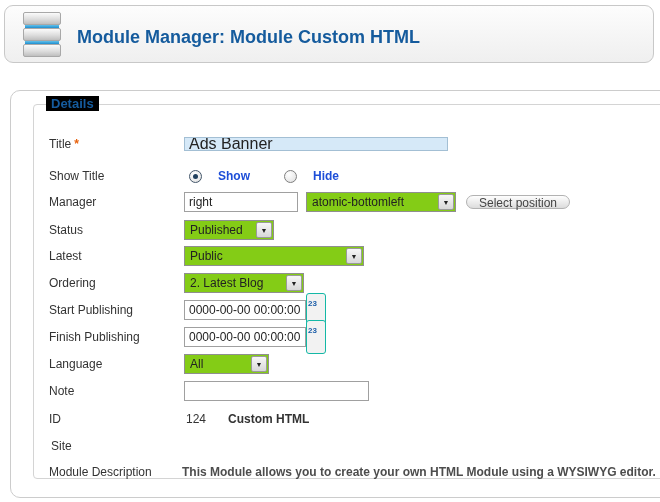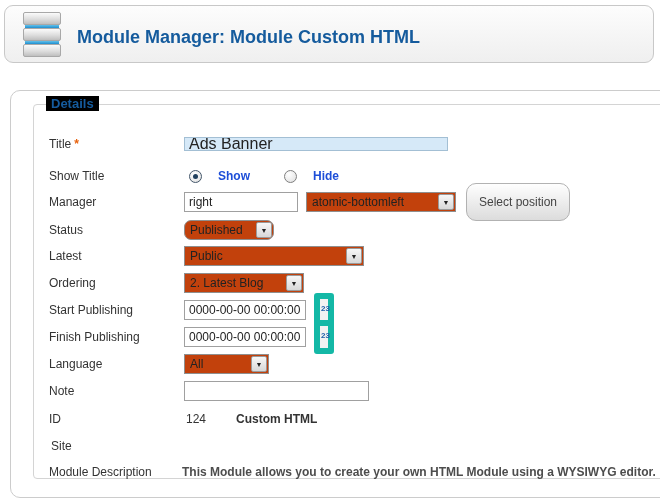--- a/index.html
+++ b/index.html
@@ -34,48 +34,48 @@
     display:flex; align-items:center; font-size:12px; }
   .lbl { width:135px; flex:0 0 135px; color:#333; }
   .req { color:#e8600a; font-weight:bold; margin-left:3px; }
 
   
   .txt { height:20px; border:1px solid #a0a0a0; background:#fff; font-size:12px;
     padding:0 4px; font-family:"Liberation Sans", sans-serif; color:#222; }
   .txt-hl { background:#d6e9f8; border:1px solid #a3bfd4; height:14px; font-size:16px; }
 
   .sel { display:flex; align-items:center; height:20px; border:1px solid #8f8f8f;
-    background:#c2410c; cursor:default; }
+    background:#84cc16; cursor:default; }
   .sel .sel-text { flex:1; padding:0 5px; font-size:12px; color:#222; white-space:nowrap; overflow:hidden; }
   .sel .sel-arrow { width:16px; height:16px; margin:1px; flex:0 0 16px;
     border:1px solid #9a9a9a; border-radius:2px;
     background:linear-gradient(180deg,#f7f7f7,#d8d8d8);
     display:flex; align-items:center; justify-content:center;
     font-size:7px; color:#222; }
 
   .radio-opt { display:flex; align-items:center; cursor:default; }
   .radio { width:13px; height:13px; border-radius:50%; border:1px solid #7f7f7f;
     background:radial-gradient(circle at 35% 30%, #ffffff 0%, #e8e8e8 70%, #cfcfcf 100%);
     position:relative; }
   .radio.checked { border-color:#44576b; }
   .radio.checked::after { content:""; position:absolute; left:3px; top:3px; width:5px; height:5px;
     border-radius:50%; background:#203f5d; }
   .radio-label { margin-left:16px; font-weight:bold; color:#1d4ed8; }
 
-  .btn { height:38px; padding:0 12px; border:1px solid #b2b2b2; border-radius:10px;
+  .btn { height:14px; padding:0 12px; border:1px solid #b2b2b2; border-radius:10px;
     background:linear-gradient(180deg,#fefefe,#dcdcdc); color:#444; font-size:12px;
     font-family:"Liberation Sans", sans-serif; cursor:pointer; }
 
-  .cal-btn { width:20px; height:34px; border:6px solid #14b8a6; border-radius:3px;
-    background:#f2f2f2; margin-left:8px; padding:1px; cursor:pointer; }
+  .cal-btn { width:20px; height:34px; border:1px solid #14b8a6; border-radius:3px;
+    background:#f2f2f2; margin-left:0; padding:1px; cursor:pointer; }
   .cal-top { height:4px; background:linear-gradient(180deg,#6cc4ee,#2c8fd0); border-radius:1px 1px 0 0; }
   .cal-num { font-size:8px; font-weight:bold; color:#1d5fa9; line-height:10px; text-align:center; }
 
   .static-val { color:#333; }
-  .bold-val { font-weight:bold; color:#333; margin-left:30px; }
+  .bold-val { font-weight:bold; color:#333; margin-left:22px; }
   .desc-text { font-weight:bold; color:#4d4d4d; white-space:nowrap; }
 </style>
 </head>
 <body>
 
 <div class="header-box">
   <div class="module-icon">
     <div class="bar"></div>
     <div class="stripe"></div>
     <div class="bar"></div>
@@ -111,21 +111,21 @@
       <input class="txt" style="width: 114px;" value="right">
       <span class="sel" style="width:150px; margin-left:8px;">
         <span class="sel-text">atomic-bottomleft</span>
         <span class="sel-arrow">▼</span>
       </span>
       <button class="btn" style="margin-left:10px;">Select position</button>
     </div>
 
     <div class="row" style="top:114px;">
       <span class="lbl">Status</span>
-      <span class="sel" style="width:90px;border-radius:7px;">
+      <span class="sel" style="width:90px;">
         <span class="sel-text">Published</span>
         <span class="sel-arrow">▼</span>
       </span>
     </div>
 
     <div class="row" style="top:140px;">
       <span class="lbl">Latest</span>
       <span class="sel" style="width:180px;">
         <span class="sel-text">Public</span>
         <span class="sel-arrow">▼</span>

